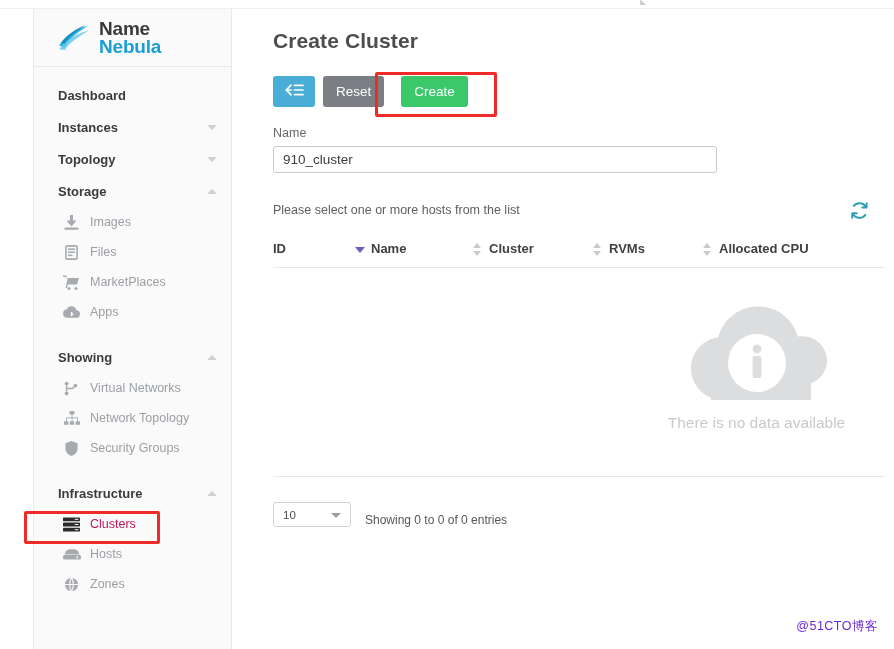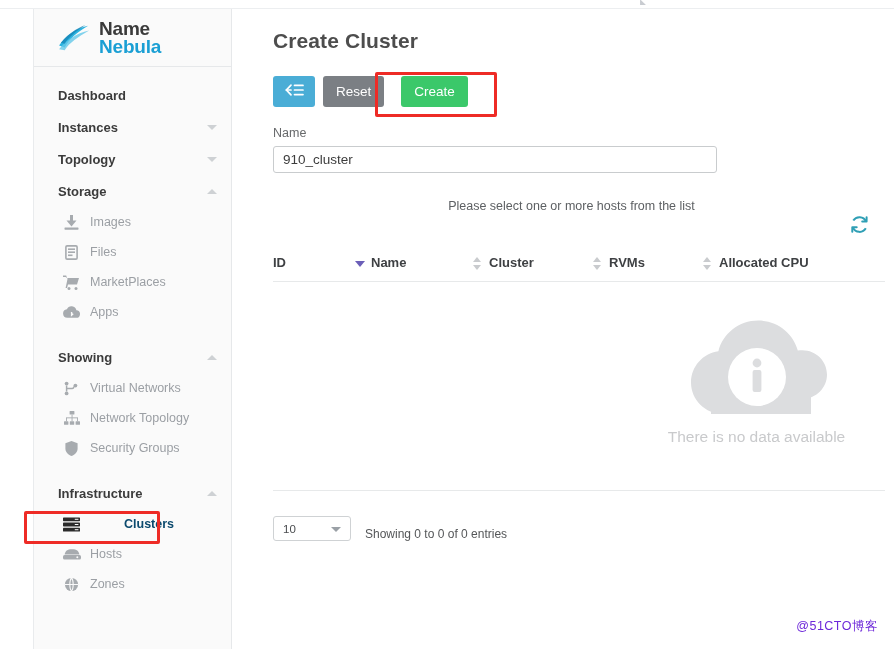--- a/index.html
+++ b/index.html
@@ -111,23 +111,22 @@
     display: flex;
     align-items: center;
     height: 30px;
     padding-left: 28px;
     font-size: 12.5px;
     color: #9b9fa4;
     cursor: pointer;
     position: relative;
   }
   .nav-item.active {
-    color: #0c4a6e;
-    font-weight: 700;
-    gap: 34px;
+    color: #be185d;
+    font-weight: 400;
   }
   .nav-item .ico {
     width: 19px;
     height: 16px;
     margin-right: 9px;
     flex: none;
     display: flex;
     align-items: center;
     justify-content: center;
     color: #a7abaf;
@@ -227,21 +226,20 @@
     color: #3d3d3d;
     padding: 0 9px;
     box-sizing: border-box;
     outline: none;
   }
 
   .hint-row {
     display: flex;
     align-items: center;
     padding: 26px 24px 0 41px;
-    flex-direction: column;
   }
   .hint-text {
     font-size: 12.5px;
     color: #5d6063;
   }
   .refresh-btn {
     margin-left: auto;
     width: 22px; height: 22px;
     color: #2f9fb5;
     cursor: pointer;

